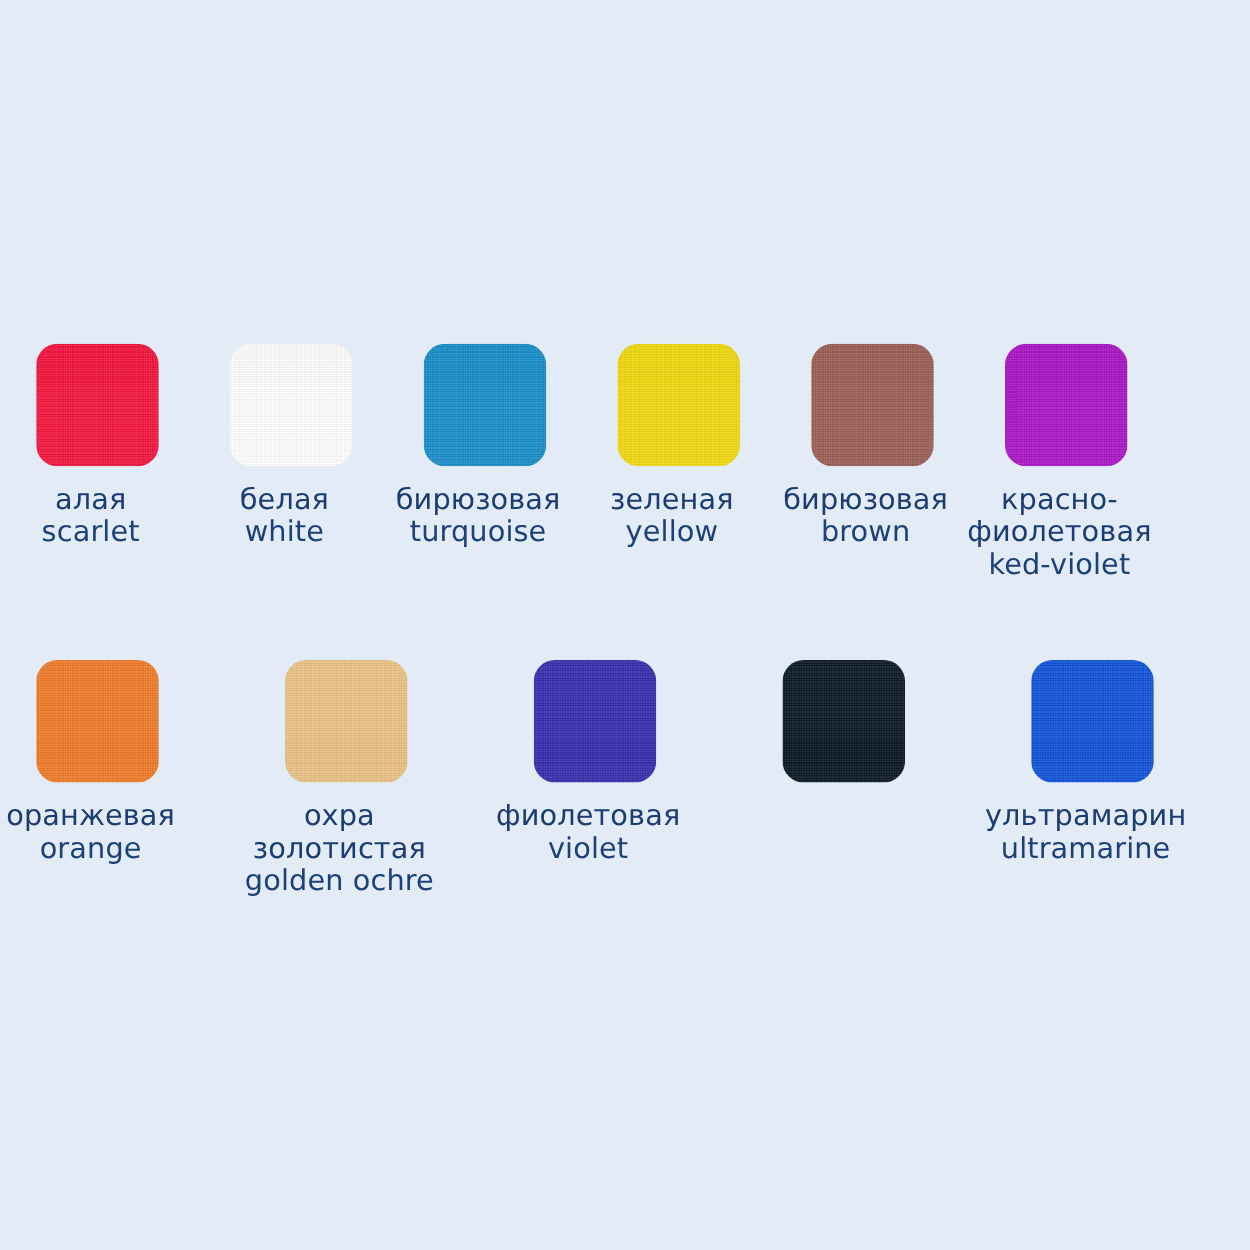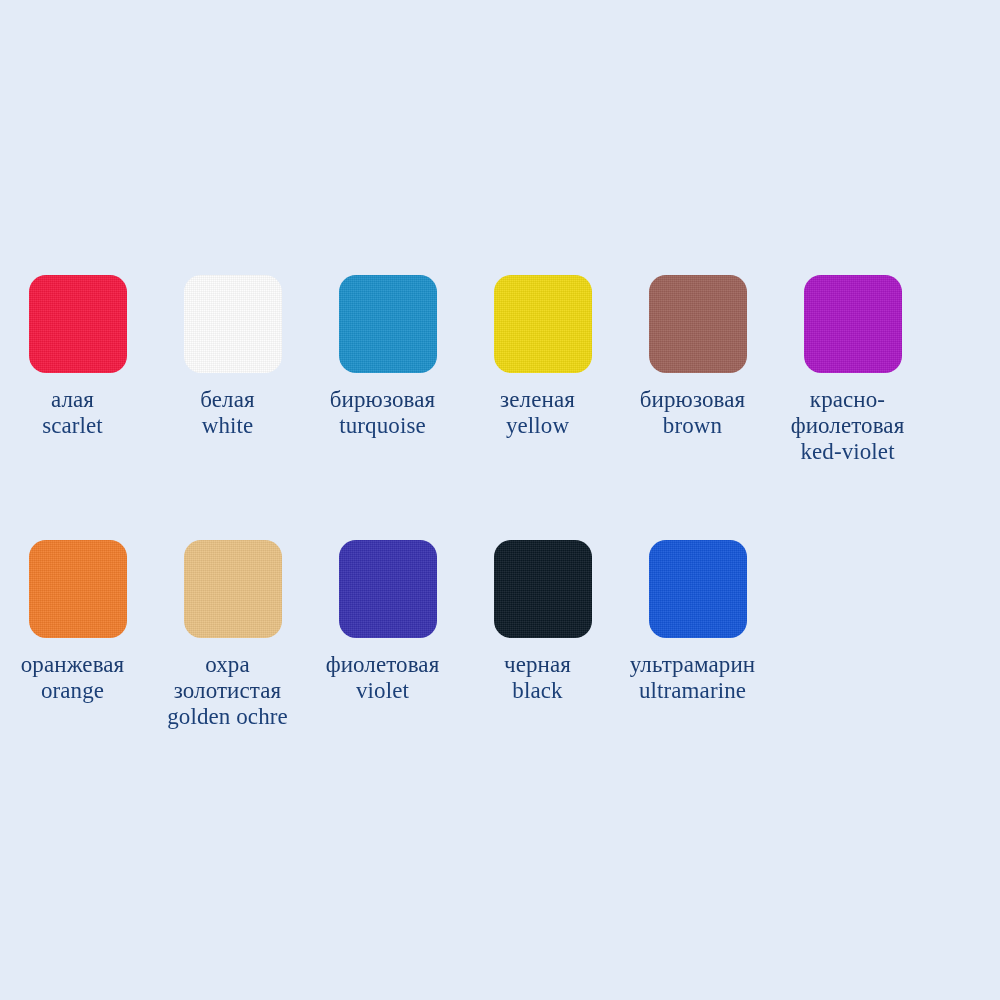--- a/index.html
+++ b/index.html
@@ -16,35 +16,34 @@
     position: relative;
   }
 
   #swatch-chart {
     position: absolute;
     left: 0;
     top: 0;
     width: 1000px;
     height: 836px;
     box-sizing: border-box;
-    font-family: Liberation Serif, serif;
   }
 
   .swatch-row {
     position: absolute;
     left: 0;
     width: 1000px;
     display: flex;
     flex-direction: row;
     align-items: flex-start;
     justify-content: flex-start;
   }
 
   #swatch-row-top { top: 275px; }
-  #swatch-row-bottom { top: 540px; }
+  #swatch-row-bottom { top: 528px; gap: 44px; }
 
   .swatch-cell {
     width: 155px;
     display: flex;
     flex-direction: column;
     align-items: center;
     box-sizing: border-box;
   }
 
   .swatch-chip {
@@ -150,24 +149,20 @@
       </div>
       <div class="swatch-cell">
         <div class="swatch-chip" style="background-color: rgb(55, 48, 174);"></div>
         <div class="swatch-labels">
           <span class="label-ru">фиолетовая</span>
           <span class="label-en">violet</span>
         </div>
       </div>
       <div class="swatch-cell">
         <div class="swatch-chip" style="background-color: rgb(10, 24, 36);"></div>
-        <div class="swatch-labels">
-          <span class="label-ru">черная</span>
-          <span class="label-en">black</span>
-        </div>
       </div>
       <div class="swatch-cell">
         <div class="swatch-chip" style="background-color: rgb(19, 85, 216);"></div>
         <div class="swatch-labels">
           <span class="label-ru">ультрамарин</span>
           <span class="label-en">ultramarine</span>
         </div>
       </div>
     </div>
 

